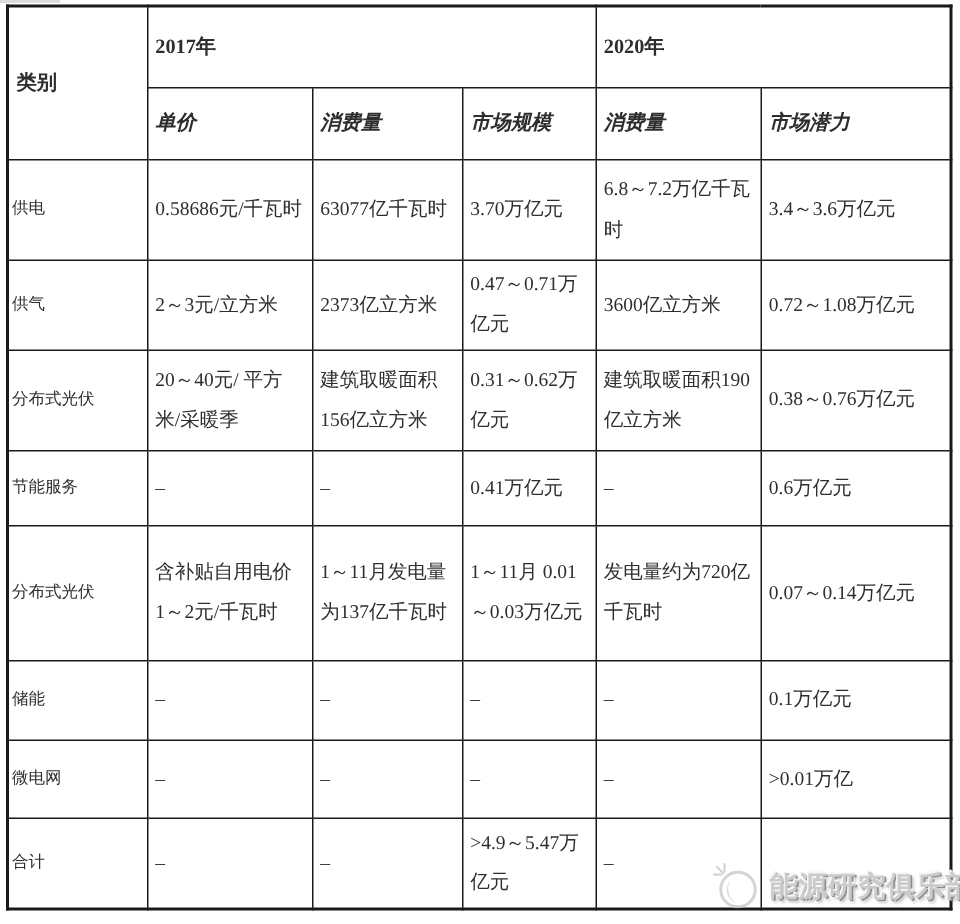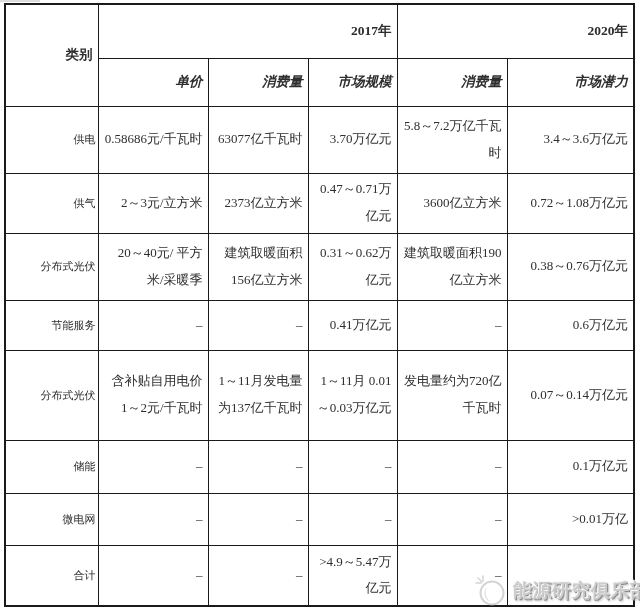--- a/index.html
+++ b/index.html
@@ -18,21 +18,21 @@
     left: 4px;
     top: 3px;
     width: 629px;
     border-collapse: collapse;
     table-layout: fixed;
     border: 2px solid #1a1a1a;
   }
   table.market th,
   table.market td {
     border: 1px solid #1a1a1a;
-    text-align: right;
+    text-align: left;
     vertical-align: middle;
     font-size: 13px;
     line-height: 2.05;
     padding: 2px 5px;
     font-weight: normal;
     word-break: break-word;
   }
   table.market thead th {
     font-weight: bold;
     font-size: 13.5px;
@@ -108,21 +108,21 @@
         <th>消费量</th>
         <th>市场潜力</th>
       </tr>
     </thead>
     <tbody>
       <tr style="height:67px;">
         <th>供电</th>
         <td>0.58686元/千瓦时</td>
         <td>63077亿千瓦时</td>
         <td>3.70万亿元</td>
-        <td>5.8～7.2万亿千瓦时</td>
+        <td>6.8～7.2万亿千瓦时</td>
         <td>3.4～3.6万亿元</td>
       </tr>
       <tr style="height:60px;">
         <th>供气</th>
         <td>2～3元/立方米</td>
         <td>2373亿立方米</td>
         <td>0.47～0.71万亿元</td>
         <td>3600亿立方米</td>
         <td>0.72～1.08万亿元</td>
       </tr>

